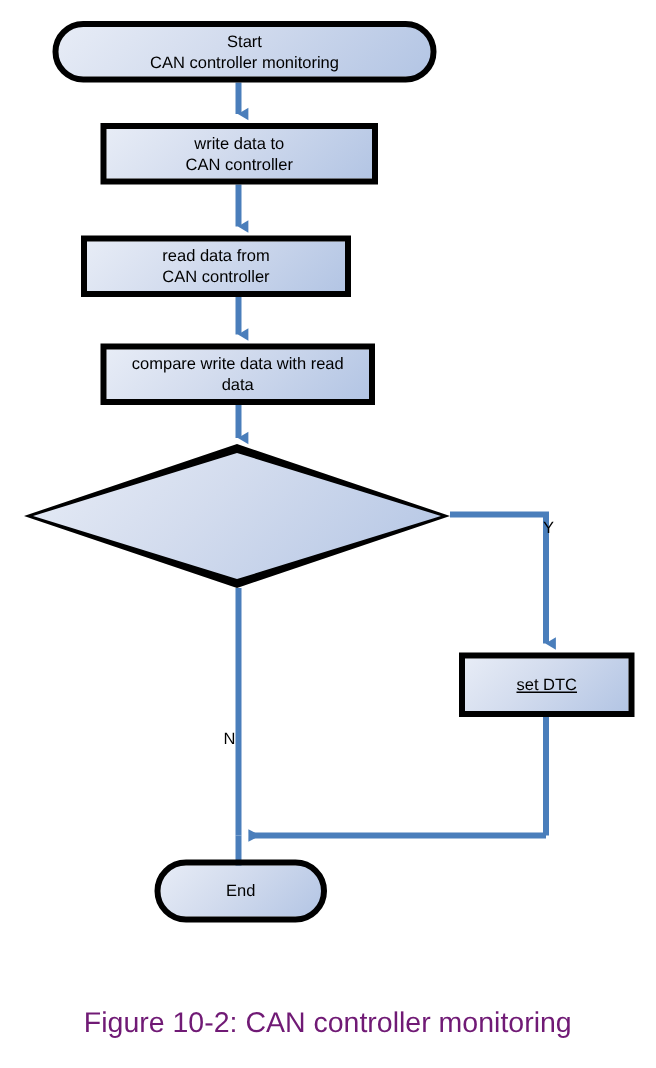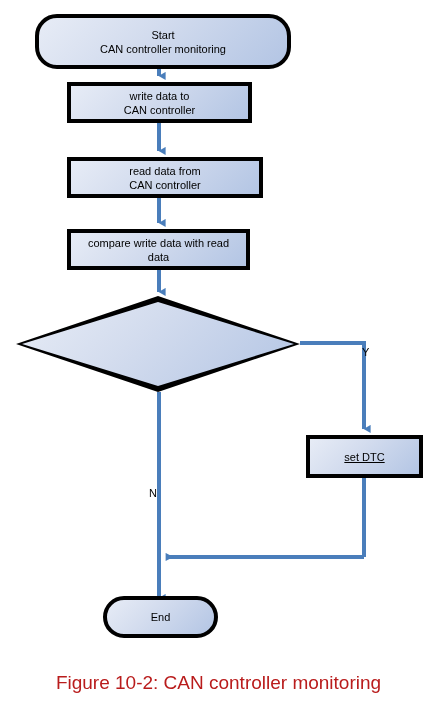--- a/index.html
+++ b/index.html
@@ -77,21 +77,21 @@
     line-height: 11px;
     color: #000000;
     z-index: 4;
   }
   #figure-caption {
     position: absolute;
     left: 0;
     width: 437px;
     text-align: center;
     font-size: 19px;
-    color: #b91c1c;
+    color: #701a75;
     font-family: "Liberation Sans", sans-serif;
   }
 </style>
 </head>
 <body>
 
 <svg id="flow-canvas" viewBox="0 0 437 712" xmlns="http://www.w3.org/2000/svg">
   <defs>
     <marker id="arrow-down" markerWidth="9" markerHeight="9" refX="4.5" refY="7.2" orient="auto" markerUnits="userSpaceOnUse">
       <path d="M0.4,0.6 L4.5,7.6 L8.6,0.6 Z" fill="#4a7ebb"></path>
@@ -112,49 +112,49 @@
     <path d="M364,478 L364,557"></path>
 
     <line x1="159" y1="392" x2="159" y2="557"></line>
 
     <path d="M364,557 L166,557" marker-end="url(#arrow-left)"></path>
 
     <line x1="159" y1="557" x2="159" y2="598" marker-end="url(#arrow-down)"></line>
   </g>
 </svg>
 
-<div class="node terminator" style="left:35px; top:14px; width:256px; height:55px;">
+<div class="node terminator" style="left:35px; top:14px; width:256px; height:41px;">
   <span class="label">Start
 CAN controller monitoring</span>
 </div>
 
 <div class="node process" style="left:67px; top:82px; width:185px; height:41px;">
   <span class="label">write data to
 CAN controller</span>
 </div>
 
-<div class="node process" style="left:67px; top:157px; width:196px; height:41px;">
+<div class="node process" style="left:54px; top:157px; width:180px; height:41px;">
   <span class="label">read data from
 CAN controller</span>
 </div>
 
 <div class="node process" style="left:67px; top:229px; width:183px; height:41px;">
   <span class="label">compare write data with read data</span>
 </div>
 
 <div class="node decision" style="left:16px; top:296px; width:284px; height:96px;">
   <span class="diamond-shell"></span>
   <span class="diamond-fill"></span>
 </div>
 
 <div class="node process" style="left:306px; top:435px; width:117px; height:43px;text-decoration:underline;">
   <span class="label">set DTC</span>
 </div>
 
-<div class="node terminator" style="left:103px; top:596px; width:115px; height:42px;">
+<div class="node terminator" style="left:103px; top:573px; width:115px; height:42px;">
   <span class="label">End</span>
 </div>
 
 <div class="edge-label" style="left:362px; top:347px;">Y</div>
 
 <div class="edge-label" style="left:149px; top:488px;">N</div>
 
 <div id="figure-caption" style="top:672px;">Figure 10-2: CAN controller monitoring</div>
 
 </body></html>

